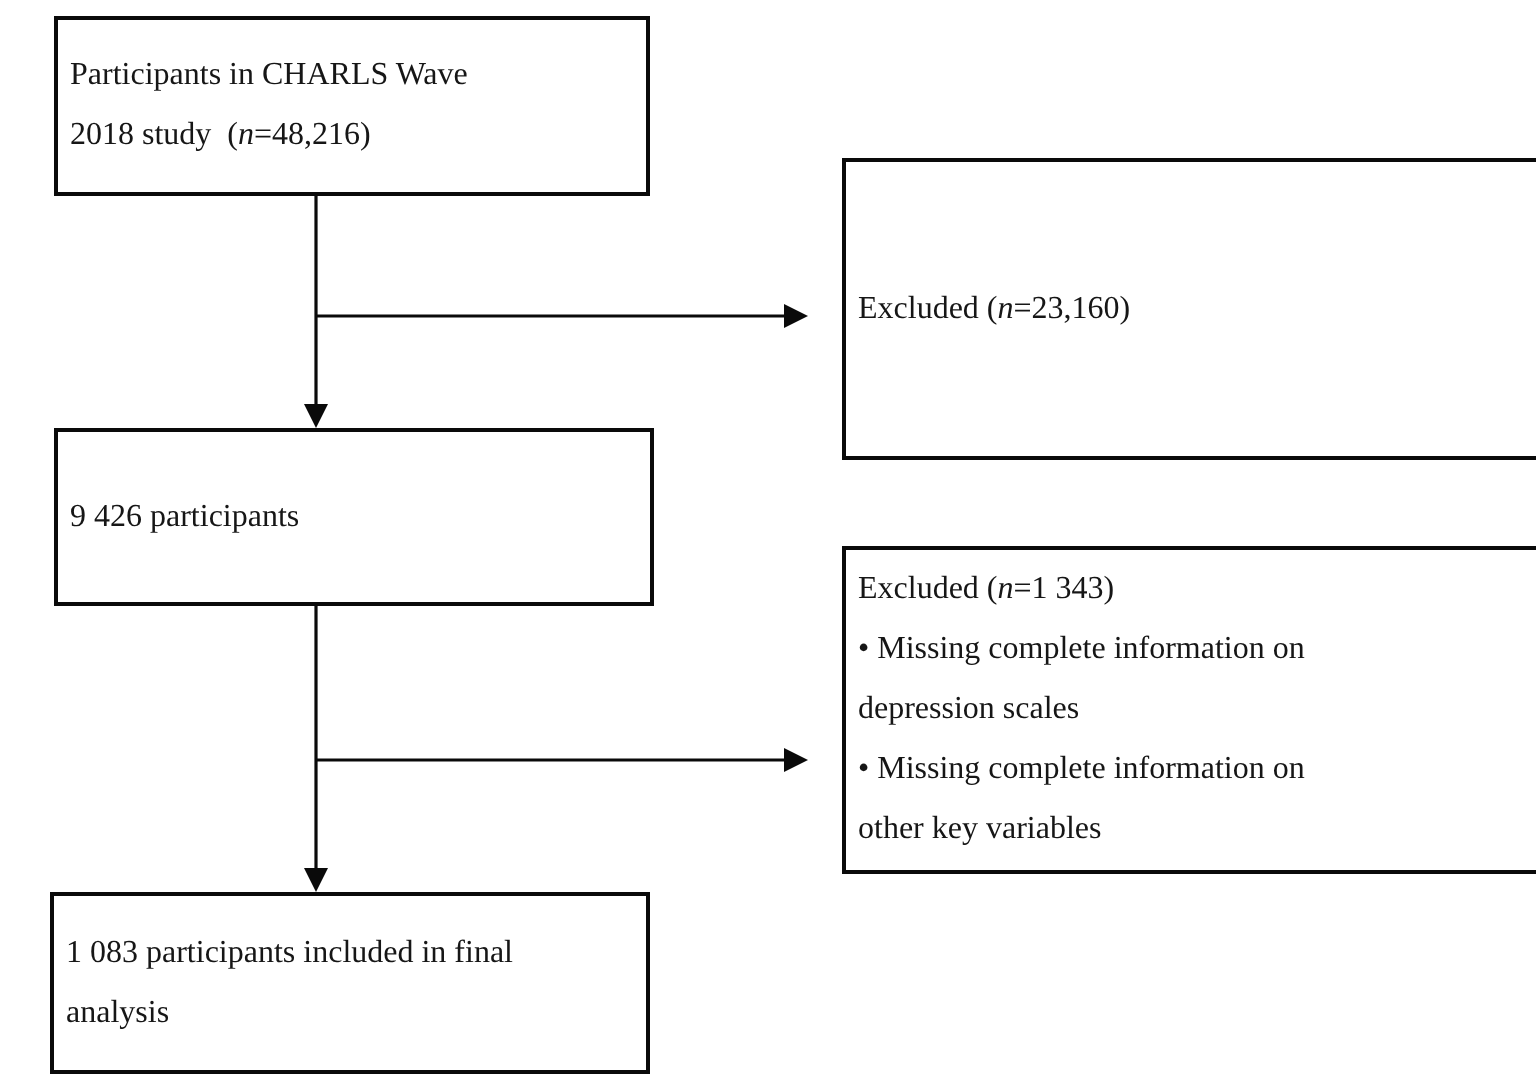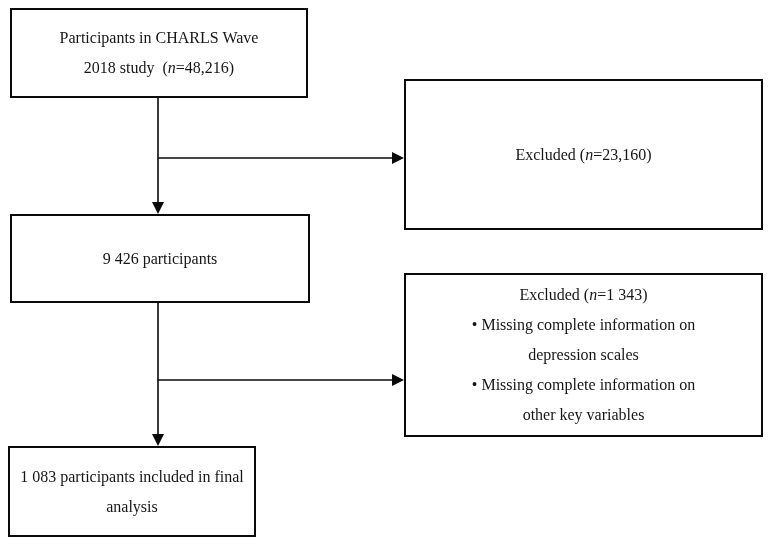--- a/index.html
+++ b/index.html
@@ -26,34 +26,35 @@
   }
   .node {
     position: absolute;
     box-sizing: border-box;
     border: 2px solid #0a0a0a;
     background: #ffffff;
     display: flex;
     flex-direction: column;
     justify-content: center;
     align-items: center;
-    text-align: center;
+    text-align: left;
     font-size: 16px;
     line-height: 30px;
     z-index: 2;
     padding: 0 6px;
+    margin-left: 17px;
   }
   .node .line, .node .bullet, .node .label {
     white-space: pre-line;
     width: 100%;
   }
   .it { font-style: italic; }
   #box-start  { left: 10px;  top: 8px;   width: 298px; height: 90px; }
   #box-cohort { left: 10px;  top: 214px; width: 300px; height: 89px; }
-  #box-final  { left: 8px;   top: 446px; width: 248px; height: 91px; }
+  #box-final  { left: 8px;   top: 446px; width: 300px; height: 91px; }
   #box-excluded-1 { left: 404px; top: 79px;  width: 359px; height: 151px; }
   #box-excluded-2 { left: 404px; top: 273px; width: 359px; height: 164px; }
 </style>
 </head>
 <body>
 
 <div class="canvas">
 
   <svg class="connectors" viewBox="0 0 768 545" xmlns="http://www.w3.org/2000/svg">
 

